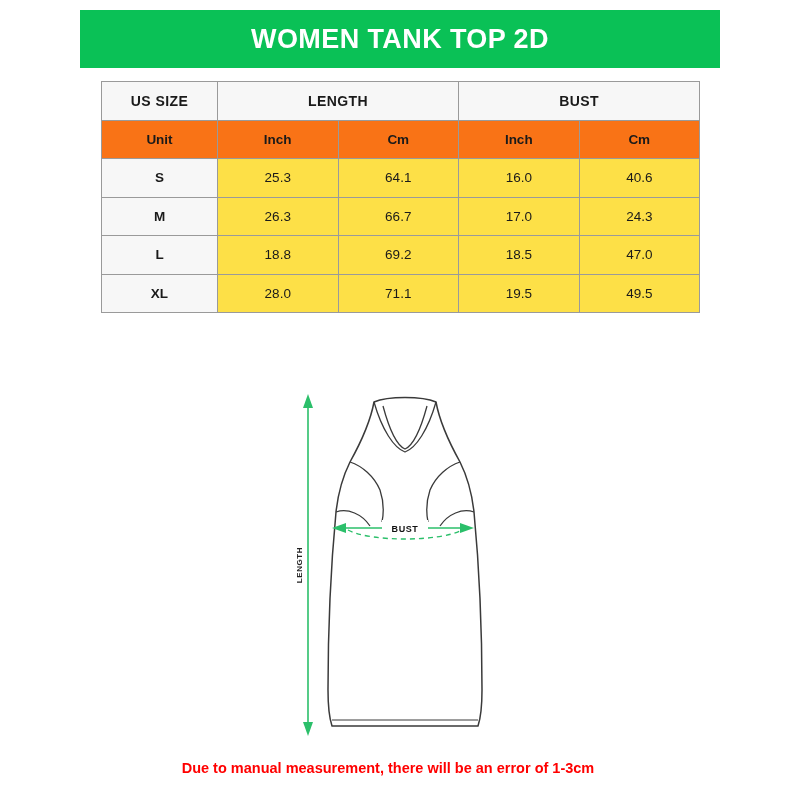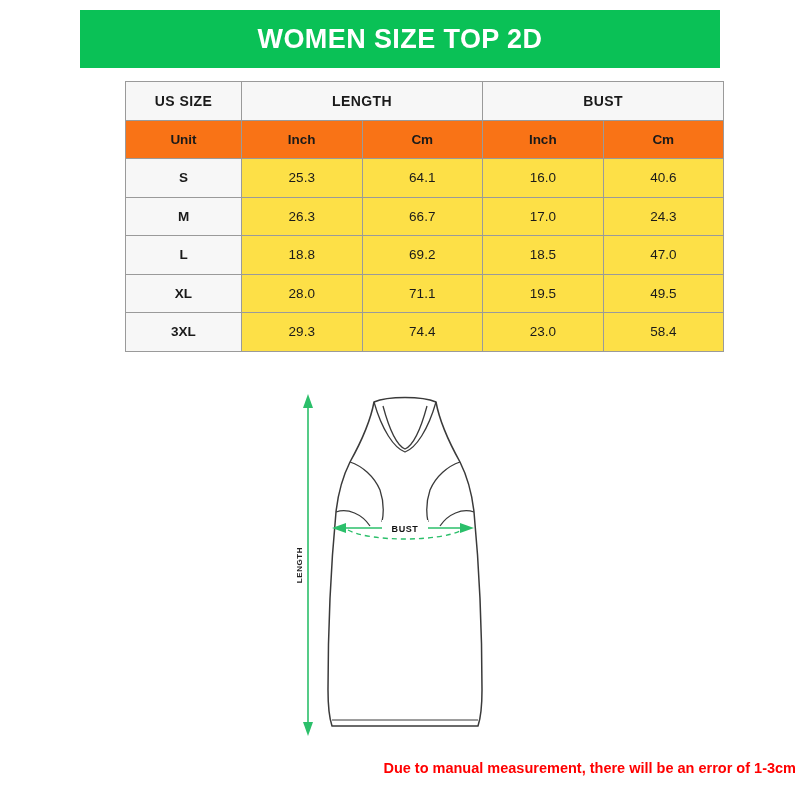--- a/index.html
+++ b/index.html
@@ -41,21 +41,20 @@
     letter-spacing: 0.4px;
     line-height: 1;
   }
 
   
   .table-wrap {
     position: absolute;
     left: 101px;
     top: 81px;
     width: 598px;
-    margin-left: 24px;
   }
   table.size-table {
     border-collapse: collapse;
     width: 598px;
     table-layout: fixed;
   }
   table.size-table td,
   table.size-table th {
     border: 1px solid #9a9a9a;
     height: 37.5px;
@@ -98,34 +97,33 @@
     height: 350px;
   }
   .figure svg { display: block; }
 
   
   .footer-note {
     position: absolute;
     left: 0;
     top: 760px;
     width: 776px;
-    text-align: right;
+    text-align: center;
     color: #ff0000;
     font-size: 14.5px;
     font-weight: bold;
-    margin-left: 20px;
   }
 </style>
 </head>
 <body>
 
 <div class="page">
 
   <div class="header">
-    <div class="header-title">WOMEN SIZE TOP 2D</div>
+    <div class="header-title">WOMEN TANK TOP 2D</div>
   </div>
 
   <div class="table-wrap">
     <table class="size-table">
       <colgroup>
         <col class="col-size">
         <col class="col-num">
         <col class="col-num">
         <col class="col-num">
         <col class="col-num">
@@ -166,27 +164,20 @@
           <td class="value-cell">69.2</td>
           <td class="value-cell">18.5</td>
           <td class="value-cell">47.0</td>
         </tr>
         <tr>
           <td class="size-cell">XL</td>
           <td class="value-cell">28.0</td>
           <td class="value-cell">71.1</td>
           <td class="value-cell">19.5</td>
           <td class="value-cell">49.5</td>
-        </tr>
-        <tr>
-          <td class="size-cell">3XL</td>
-          <td class="value-cell">29.3</td>
-          <td class="value-cell">74.4</td>
-          <td class="value-cell">23.0</td>
-          <td class="value-cell">58.4</td>
         </tr>
       </tbody>
     </table>
   </div>
 
   <div class="figure">
     <svg width="270" height="350" viewBox="0 0 270 350" xmlns="http://www.w3.org/2000/svg">
 
       <g>
         <line x1="38" y1="14" x2="38" y2="336" stroke="#2bbf6a" stroke-width="1.6"></line>

